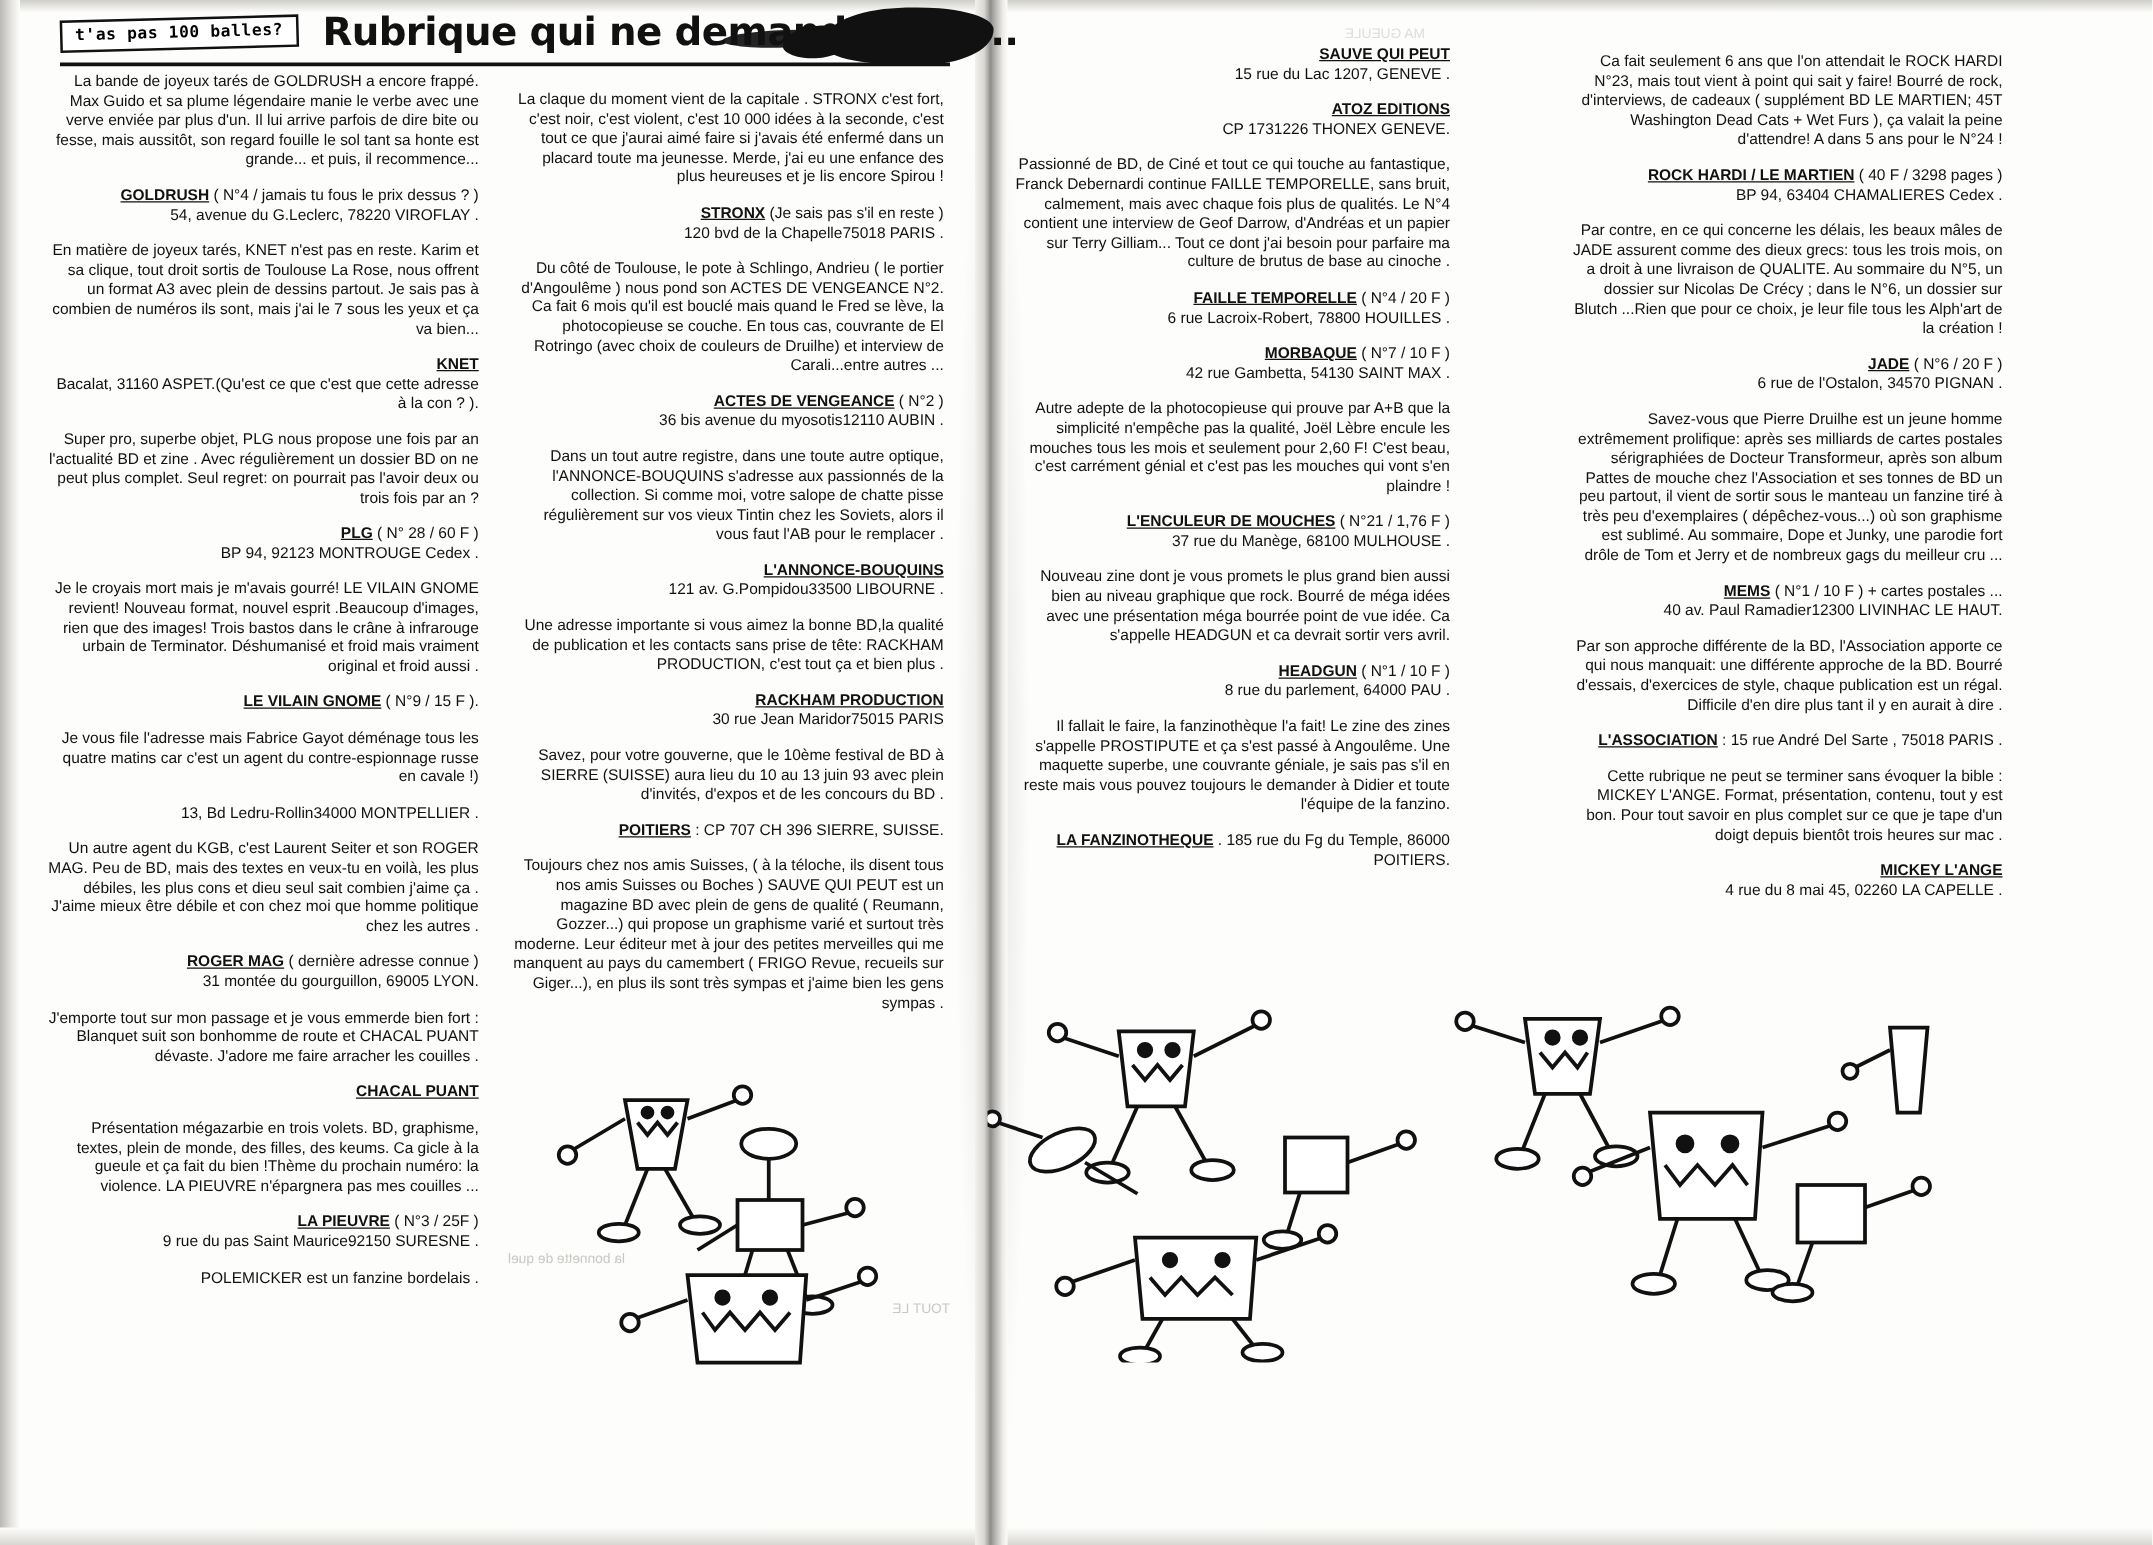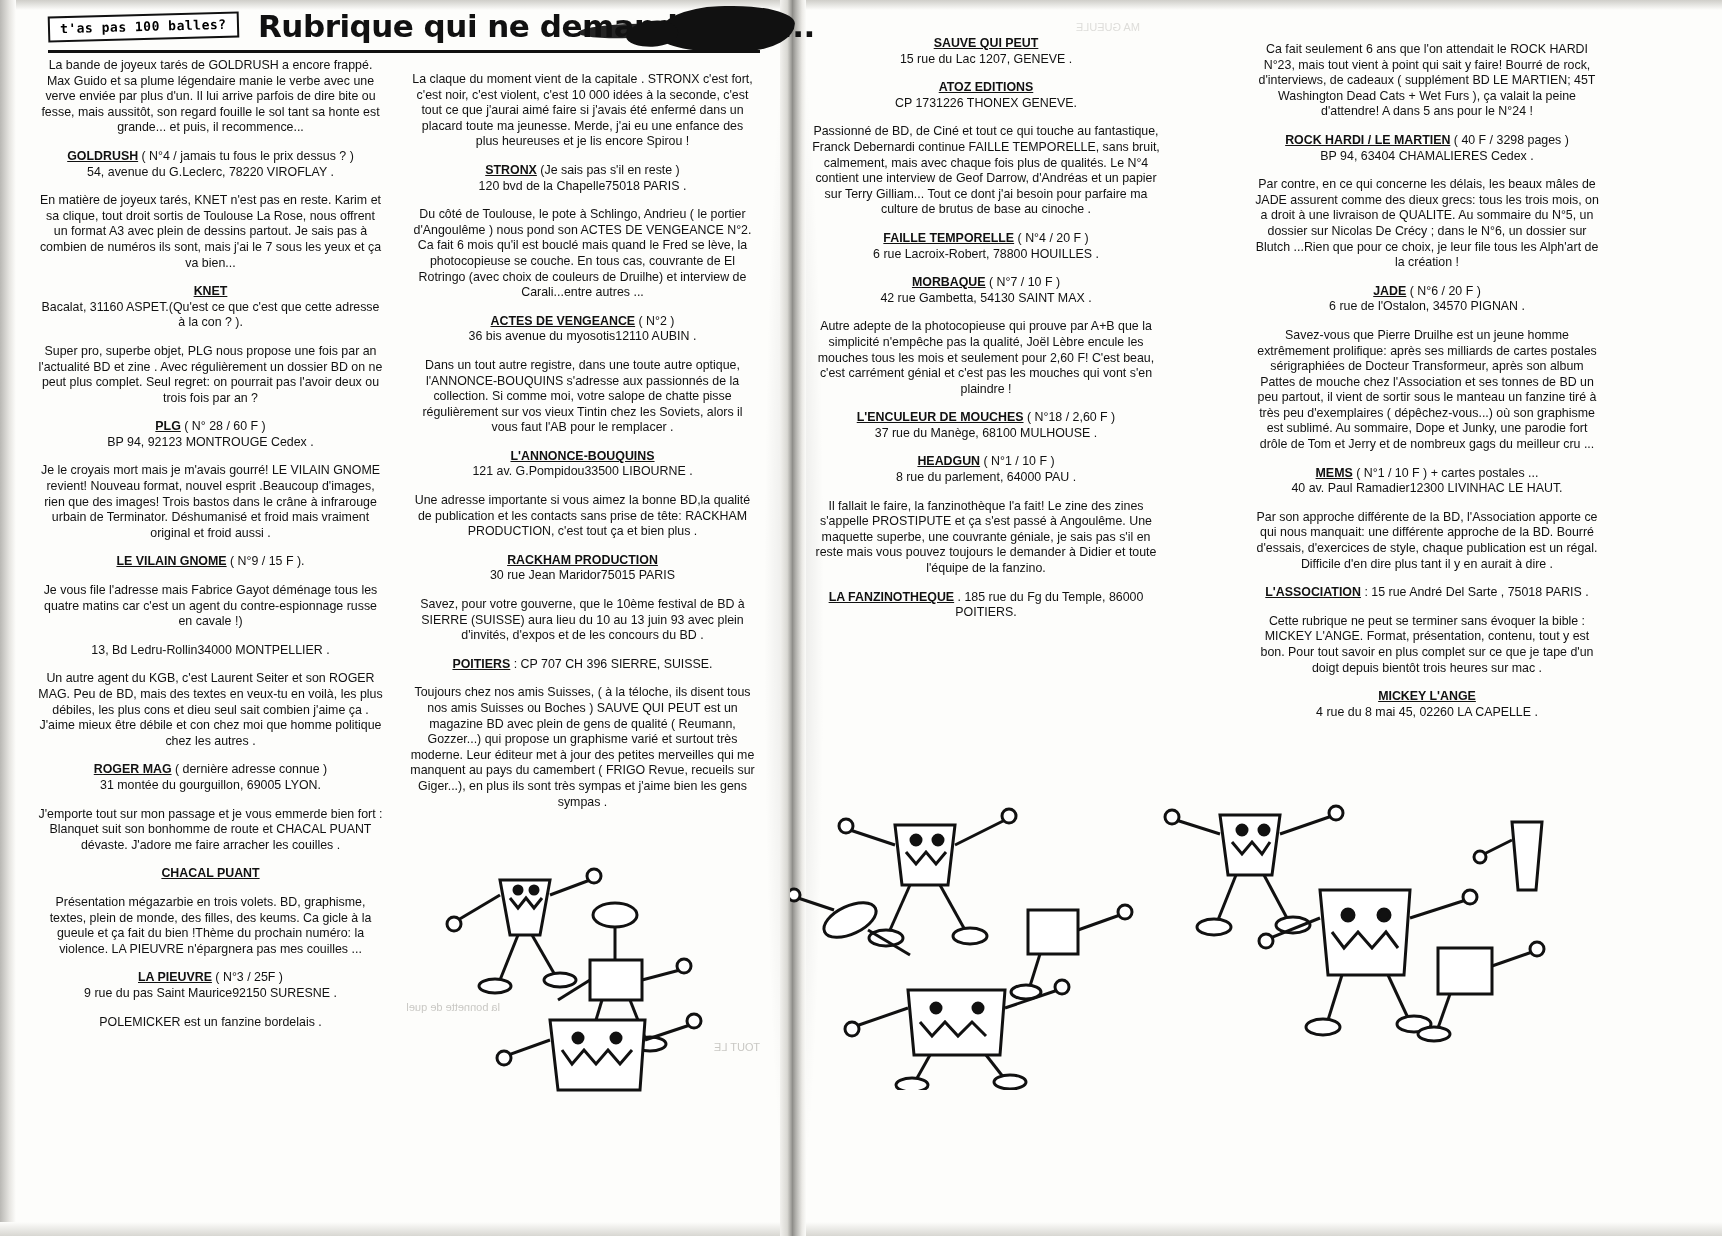--- a/index.html
+++ b/index.html
@@ -114,21 +114,21 @@
     width: 712px; height: 3px;
     background: #111;
   }
 
   
   .col {
     position: absolute;
     font-size: 12.4px;
     line-height: 15.6px;
     color: #111;
-    text-align: center;
+    text-align: right;
   }
   .col-1 { left: 38px;  top: 58px;  width: 345px; }
   .col-2 { left: 410px; top: 72px;  width: 345px; }
   .col-3 { left: 812px; top: 36px;  width: 348px; }
   .col-4 { left: 1252px;top: 42px;  width: 350px; }
 
   .para { margin: 0 0 13px 0; }
   .entry { margin: 0 0 13px 0; }
   .ent-name {
     text-decoration: underline;
@@ -207,21 +207,22 @@
       <p class="entry"><span class="ent-name">POITIERS</span><span> : CP 707 CH 396 SIERRE, SUISSE.</span></p>
       <p class="para">Toujours chez nos amis Suisses, ( à la téloche, ils disent tous nos amis Suisses ou Boches ) SAUVE QUI PEUT est un magazine BD avec plein de gens de qualité ( Reumann, Gozzer...) qui propose un graphisme varié et surtout très moderne. Leur éditeur met à jour des petites merveilles qui me manquent au pays du camembert ( FRIGO Revue, recueils sur Giger...), en plus ils sont très sympas et j'aime bien les gens sympas .</p>
     </div>
   <div class="col col-3">
       <p class="entry"><span class="ent-name">SAUVE QUI PEUT</span><span class="addr">15 rue du Lac 1207, GENEVE .</span></p>
       <p class="entry"><span class="ent-name">ATOZ EDITIONS</span><span class="addr">CP 1731226 THONEX GENEVE.</span></p>
       <p class="para">Passionné de BD, de Ciné et tout ce qui touche au fantastique, Franck Debernardi continue FAILLE TEMPORELLE, sans bruit, calmement, mais avec chaque fois plus de qualités. Le N°4 contient une interview de Geof Darrow, d'Andréas et un papier sur Terry Gilliam... Tout ce dont j'ai besoin pour parfaire ma culture de brutus de base au cinoche .</p>
       <p class="entry"><span class="ent-name">FAILLE TEMPORELLE</span><span> ( N°4 / 20 F )</span><span class="addr">6 rue Lacroix-Robert, 78800 HOUILLES .</span></p>
       <p class="entry"><span class="ent-name">MORBAQUE</span><span> ( N°7 / 10 F )</span><span class="addr">42 rue Gambetta, 54130 SAINT MAX .</span></p>
       <p class="para">Autre adepte de la photocopieuse qui prouve par A+B que la simplicité n'empêche pas la qualité, Joël Lèbre encule les mouches tous les mois et seulement pour 2,60 F! C'est beau, c'est carrément génial et c'est pas les mouches qui vont s'en plaindre !</p>
-      <p class="entry"><span class="ent-name">L'ENCULEUR DE MOUCHES</span><span> ( N°18 / 2,60 F )</span><span class="addr">37 rue du Manège, 68100 MULHOUSE .</span></p>
+      <p class="entry"><span class="ent-name">L'ENCULEUR DE MOUCHES</span><span> ( N°21 / 1,76 F )</span><span class="addr">37 rue du Manège, 68100 MULHOUSE .</span></p>
+      <p class="para">Nouveau zine dont je vous promets le plus grand bien aussi bien au niveau graphique que rock. Bourré de méga idées avec une présentation méga bourrée point de vue idée. Ca s'appelle HEADGUN et ca devrait sortir vers avril.</p>
       <p class="entry"><span class="ent-name">HEADGUN</span><span> ( N°1 / 10 F )</span><span class="addr">8 rue du parlement, 64000 PAU .</span></p>
       <p class="para">Il fallait le faire, la fanzinothèque l'a fait! Le zine des zines s'appelle PROSTIPUTE et ça s'est passé à Angoulême. Une maquette superbe, une couvrante géniale, je sais pas s'il en reste mais vous pouvez toujours le demander à Didier et toute l'équipe de la fanzino.</p>
       <p class="entry"><span class="ent-name">LA FANZINOTHEQUE</span><span> . 185 rue du Fg du Temple, 86000 POITIERS.</span></p>
     </div>
   <div class="col col-4">
       <p class="para">Ca fait seulement 6 ans que l'on attendait le ROCK HARDI N°23, mais tout vient à point qui sait y faire! Bourré de rock, d'interviews, de cadeaux ( supplément BD LE MARTIEN; 45T Washington Dead Cats + Wet Furs ), ça valait la peine d'attendre! A dans 5 ans pour le N°24 !</p>
       <p class="entry"><span class="ent-name">ROCK HARDI / LE MARTIEN</span><span> ( 40 F / 3298 pages )</span><span class="addr">BP 94, 63404 CHAMALIERES Cedex .</span></p>
       <p class="para">Par contre, en ce qui concerne les délais, les beaux mâles de JADE assurent comme des dieux grecs: tous les trois mois, on a droit à une livraison de QUALITE. Au sommaire du N°5, un dossier sur Nicolas De Crécy ; dans le N°6, un dossier sur Blutch ...Rien que pour ce choix, je leur file tous les Alph'art de la création !</p>
       <p class="entry"><span class="ent-name">JADE</span><span> ( N°6 / 20 F )</span><span class="addr">6 rue de l'Ostalon, 34570 PIGNAN .</span></p>
       <p class="para">Savez-vous que Pierre Druilhe est un jeune homme extrêmement prolifique: après ses milliards de cartes postales sérigraphiées de Docteur Transformeur, après son album Pattes de mouche chez l'Association et ses tonnes de BD un peu partout, il vient de sortir sous le manteau un fanzine tiré à très peu d'exemplaires ( dépêchez-vous...) où son graphisme est sublimé. Au sommaire, Dope et Junky, une parodie fort drôle de Tom et Jerry et de nombreux gags du meilleur cru ...</p>

